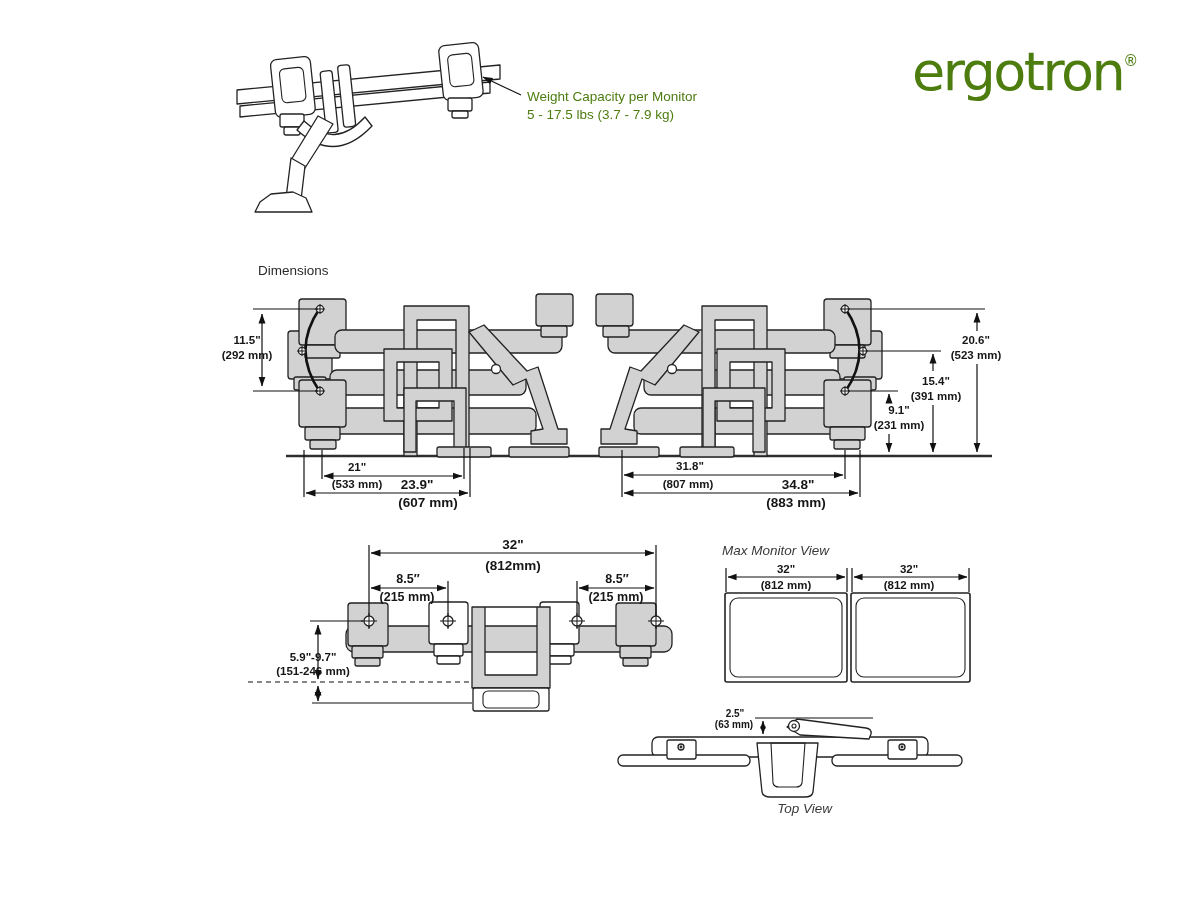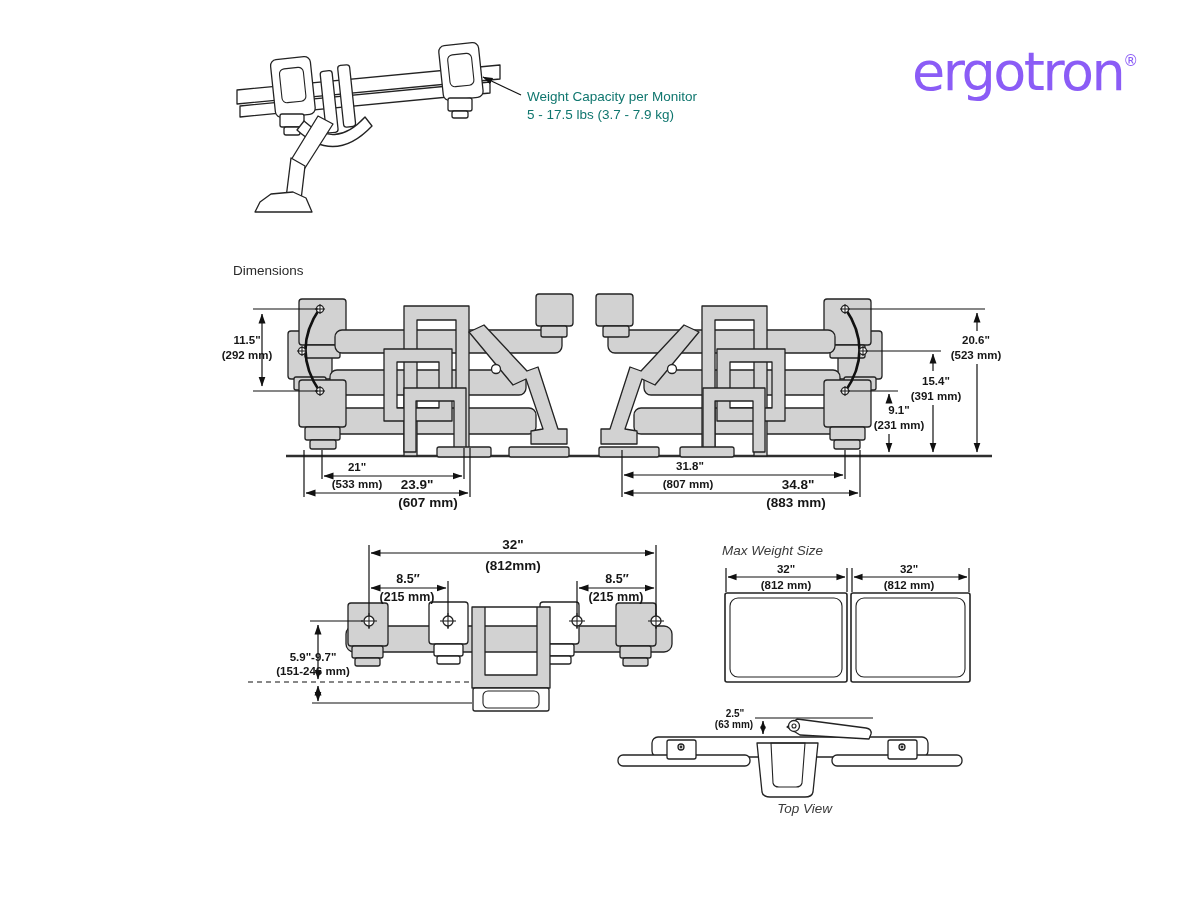--- a/index.html
+++ b/index.html
@@ -14,25 +14,25 @@
   .dim{fill:none;stroke:#111111;stroke-width:1.2;}
   .dash{fill:none;stroke:#111111;stroke-width:1.2;stroke-dasharray:5 4;}
   .arc{fill:none;stroke:#111111;stroke-width:2.6;stroke-linecap:round;}
   .ground{fill:none;stroke:#2e2e2e;stroke-width:2.6;}
   text.d {font:bold 11.5px "Liberation Sans",sans-serif;fill:#161616;text-anchor:middle;}
   text.dl{font:bold 13.5px "Liberation Sans",sans-serif;fill:#161616;text-anchor:middle;}
   text.dm{font:bold 12.5px "Liberation Sans",sans-serif;fill:#161616;text-anchor:middle;}
   text.ds{font:bold 10px   "Liberation Sans",sans-serif;fill:#161616;text-anchor:middle;}
   .end{text-anchor:end;}
   
-  .heading{font-size:13.5px;color:#2a2a2a;}
+  .heading{font-size:13.5px;color:#2a2a2a;margin-left:25px;}
   .heading-italic{font-size:13.5px;font-style:italic;color:#3a3a3a;}
-  .note{font-size:13.5px;line-height:18px;color:#0f766e;}
+  .note{font-size:13.5px;line-height:18px;color:#4d7c0f;}
   .logo{font-family:"DejaVu Sans",sans-serif;font-size:54px;letter-spacing:-2.5px;
-        color:#8b5cf6;line-height:50px;white-space:nowrap;}
+        color:#4d7c0f;line-height:50px;white-space:nowrap;}
   .logo sup{font-size:15px;letter-spacing:0;vertical-align:24px;}
 </style>
 </head>
 <body>
 
 <div class="page">
 
   <svg class="abs" style="left:225px;top:30px;" width="310" height="205" viewBox="225 30 310 205">
     <defs>
       <marker id="arI" viewBox="0 0 10 10" refX="9.5" refY="5" markerWidth="10" markerHeight="10" orient="auto-start-reverse" markerUnits="userSpaceOnUse">
@@ -273,21 +273,21 @@
       <line class="dim" x1="310" y1="621" x2="363" y2="621"></line>
       <line class="dash" x1="248" y1="682" x2="472" y2="682"></line>
       <line class="dim" x1="312" y1="703" x2="472" y2="703"></line>
       <line class="dim" x1="318" y1="625" x2="318" y2="679" marker-start="url(#arF)" marker-end="url(#arF)"></line>
       <line class="dim" x1="318" y1="686" x2="318" y2="701" marker-start="url(#arF)" marker-end="url(#arF)"></line>
       <text class="d end" x="313" y="661">5.9"-9.7"</text>
       <text class="d end" x="313" y="675">(151-246 mm)</text>
     </g>
   </svg>
 
-  <div class="abs heading-italic" style="left:722px;top:543px;">Max Weight Size</div>
+  <div class="abs heading-italic" style="left:722px;top:543px;">Max Monitor View</div>
 
   <svg class="abs" style="left:715px;top:560px;" width="265" height="130" viewBox="715 560 265 130">
     <defs>
       <marker id="arM" viewBox="0 0 10 10" refX="9.5" refY="5" markerWidth="9" markerHeight="9" orient="auto-start-reverse" markerUnits="userSpaceOnUse">
         <path d="M0,1.5 L10,5 L0,8.5 Z" fill="#111"></path>
       </marker>
     </defs>
     <g>
       <rect class="w" style="stroke-width:1.6" x="725" y="593" width="122" height="89" rx="2"></rect>
       <rect class="ln" x="730" y="598" width="112" height="79" rx="8"></rect>

